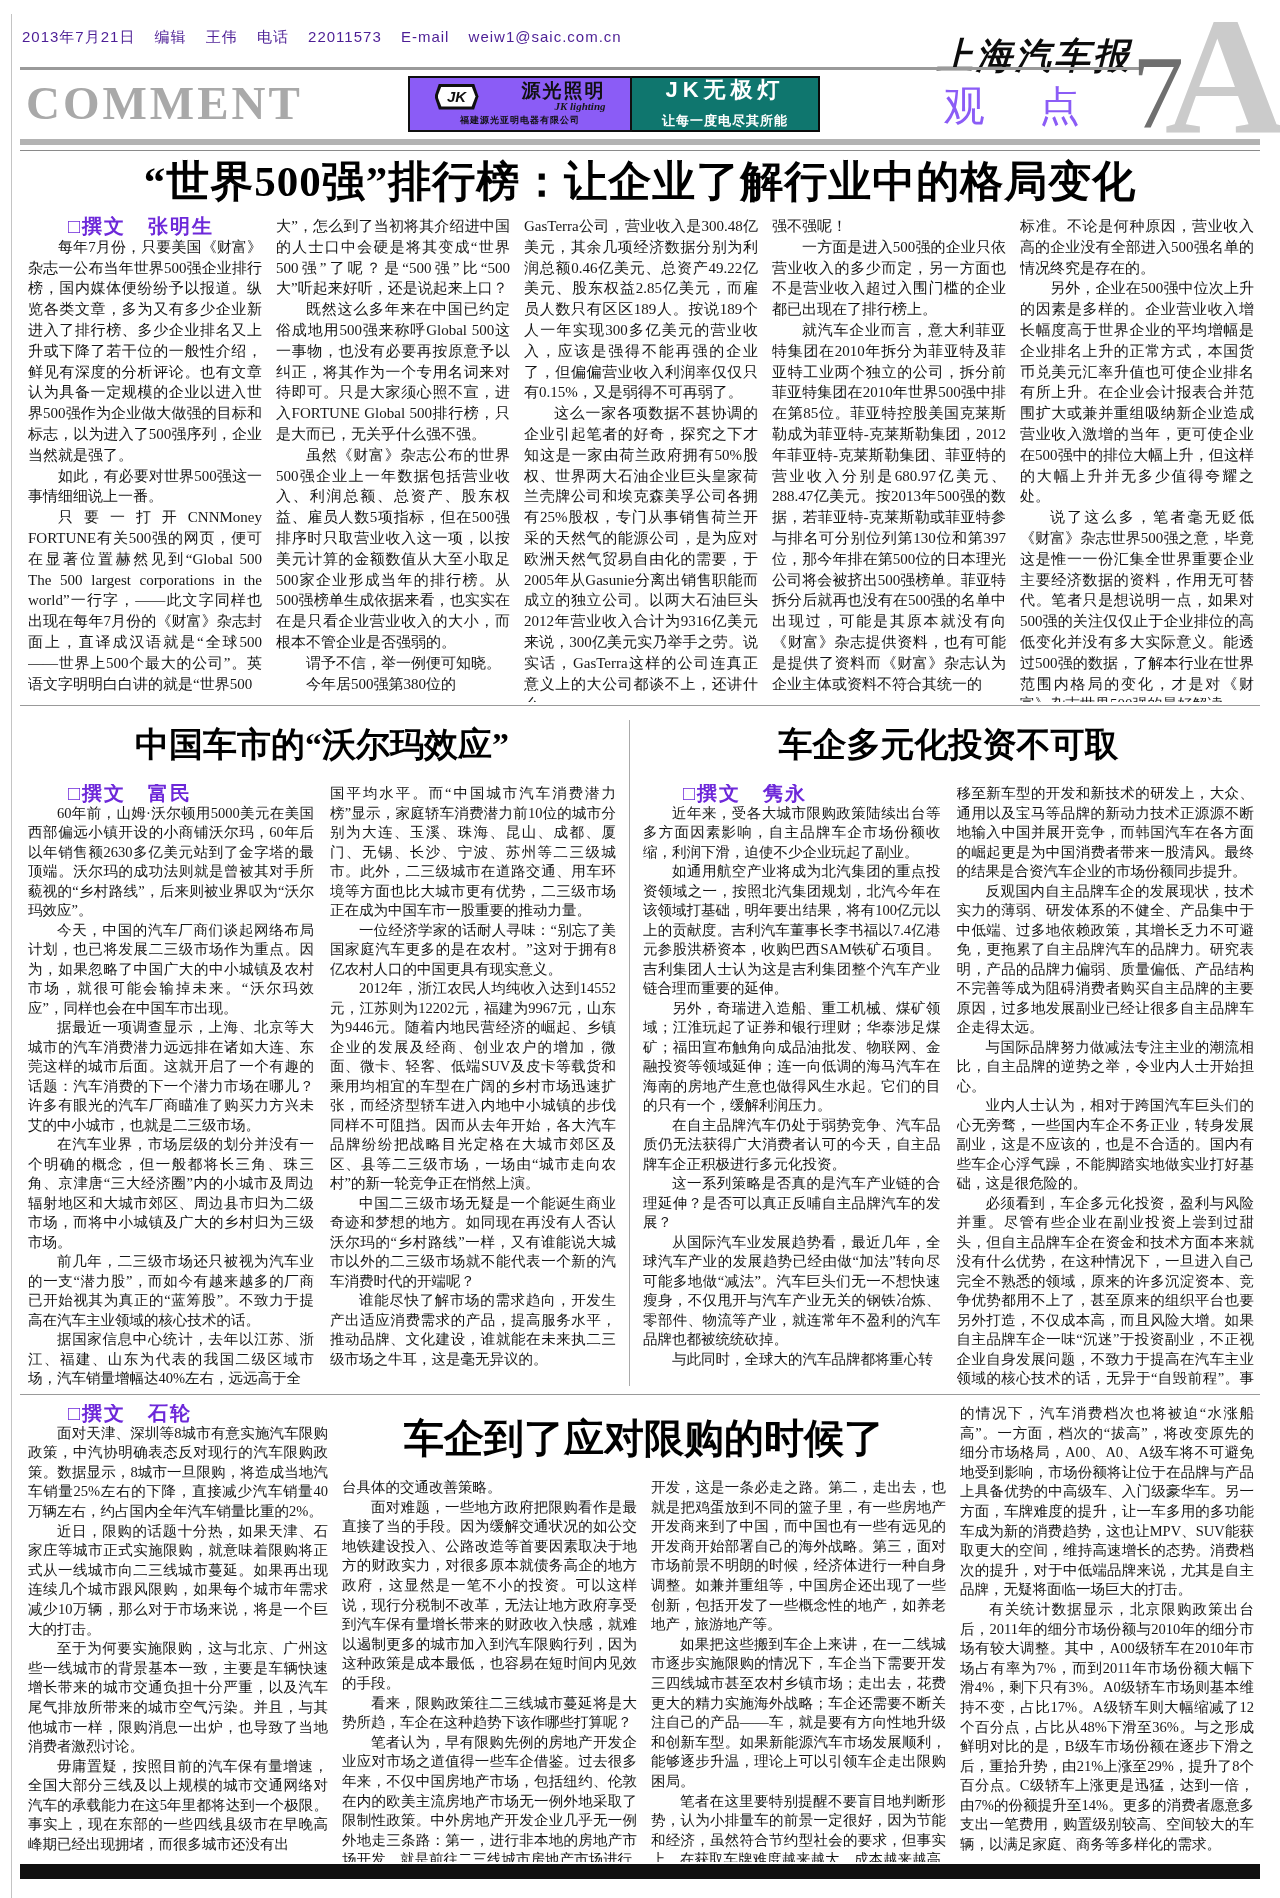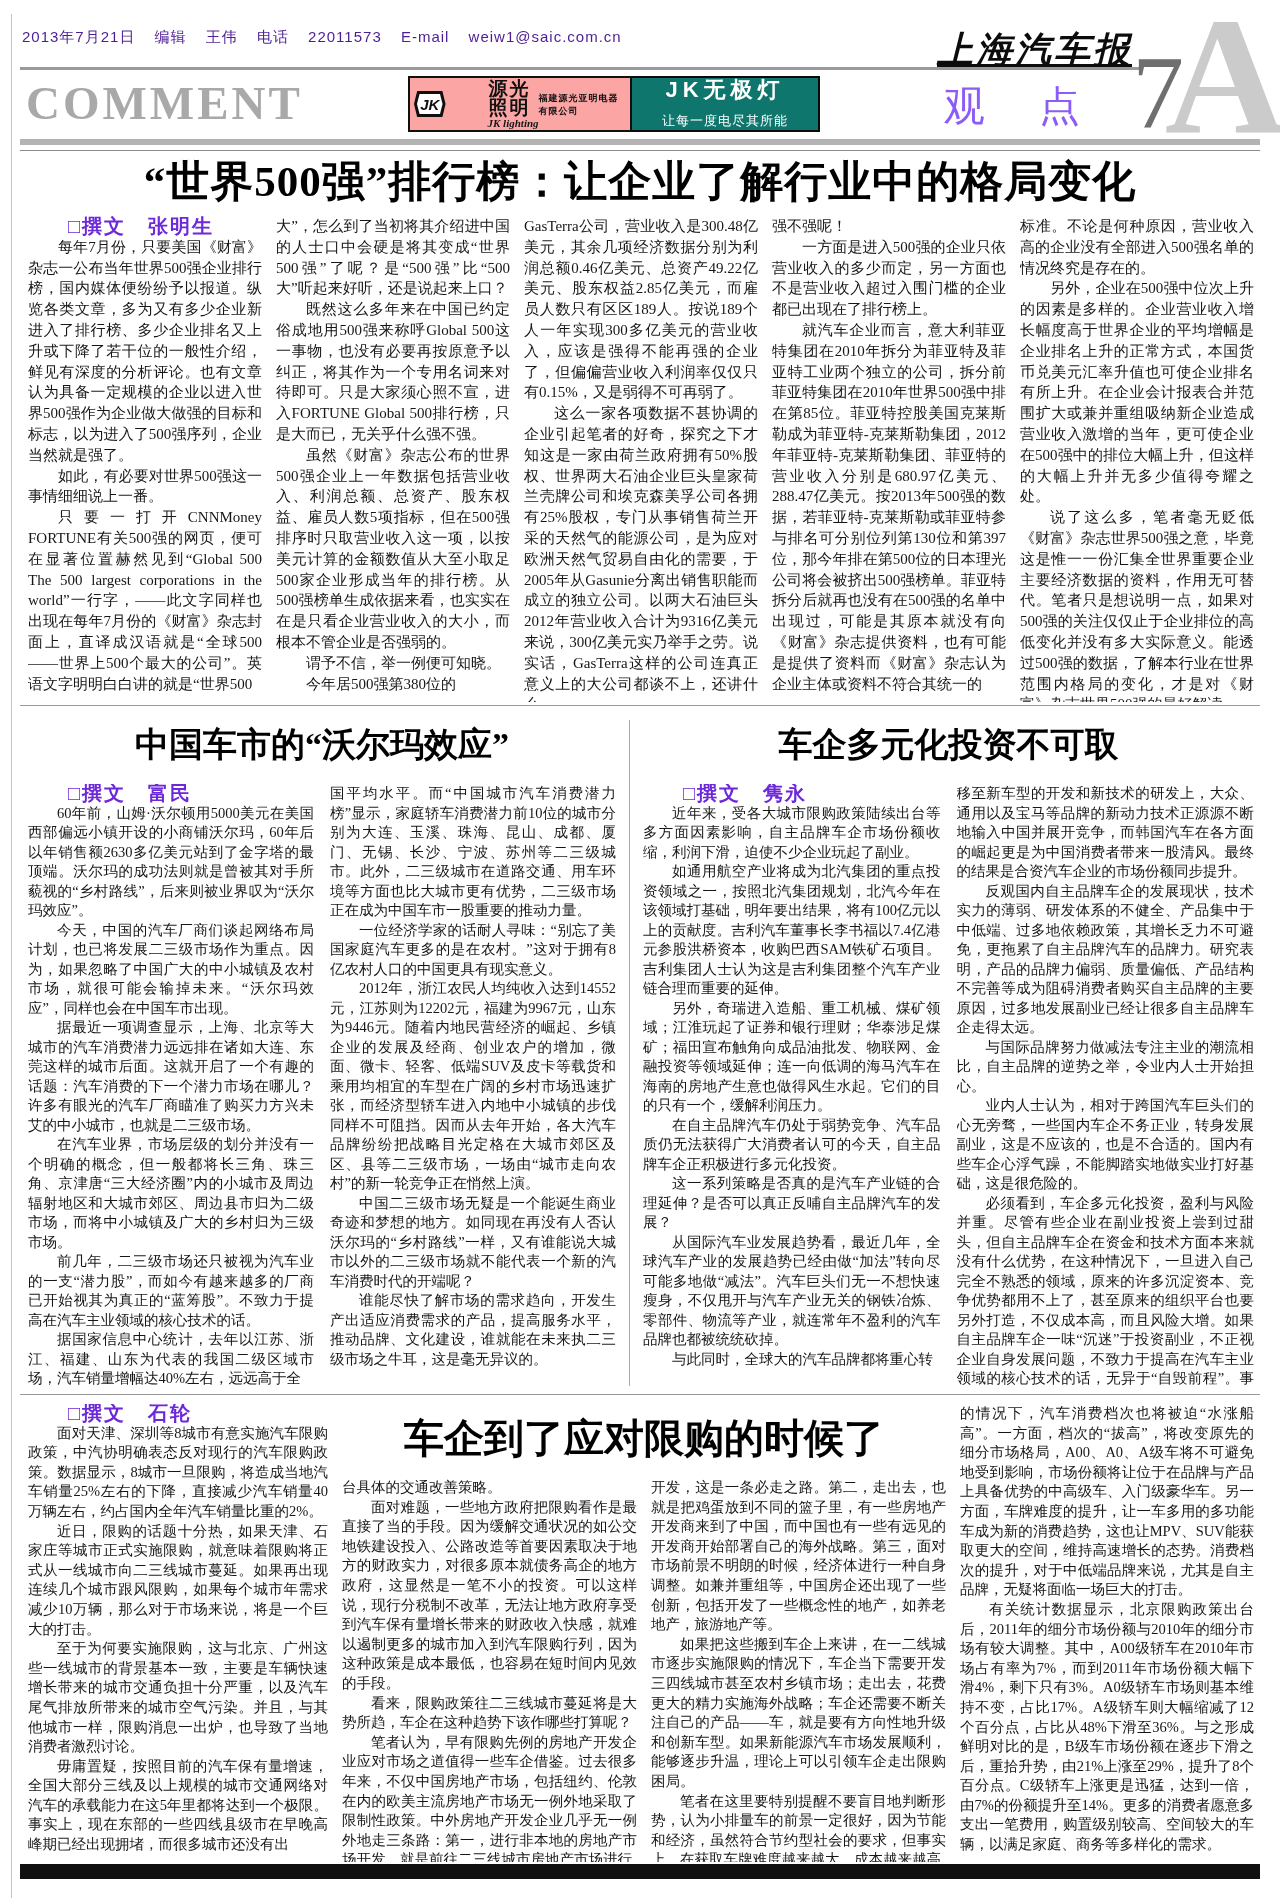--- a/index.html
+++ b/index.html
@@ -4,55 +4,55 @@
 <style>
   html,body{margin:0;padding:0;background:#e8e8e8;}
   .page{position:relative;width:1280px;height:1898px;margin:0 auto;background:#ffffff;
         font-family:"Liberation Serif","DejaVu Serif",serif;color:#161616;overflow:hidden;}
   .edge-left{position:absolute;left:11px;top:14px;bottom:0;width:1px;background:#c4c4c4;}
 
   
   .meta-row{position:absolute;left:22px;top:28px;font-family:"Liberation Sans","DejaVu Sans",sans-serif;
             font-size:15px;color:#4c1d95;letter-spacing:1px;}
   .meta-row span{margin-right:14px;}
-  .masthead{position:absolute;right:148px;top:26px;font-size:36px;font-weight:bold;
-            font-style:italic;color:#0c0c0c;letter-spacing:3px;white-space:nowrap;text-decoration:underline;}
+  .masthead{position:absolute;right:148px;top:32px;font-size:36px;font-weight:bold;
+            font-style:italic;color:#0c0c0c;letter-spacing:3px;white-space:nowrap;}
   .rule-a{position:absolute;left:20px;top:67px;width:1120px;height:3px;background:#9a9a9a;}
 
   
   .section-en{position:absolute;left:26px;top:76px;font-size:47px;font-weight:bold;
               color:#a9a9a9;letter-spacing:3px;font-family:"Liberation Serif",serif;}
   .corner{position:absolute;right:0;top:0;width:340px;height:142px;}
   .section-cn{position:absolute;right:178px;bottom:8px;font-size:41px;color:#8b5cf6;
               letter-spacing:22px;white-space:nowrap;font-weight:normal;}
   .page-digit{position:absolute;right:96px;bottom:-2px;font-size:104px;color:#6f6f6f;line-height:1;}
   .page-letter{position:absolute;right:-6px;bottom:-18px;font-size:168px;font-weight:bold;
                color:#cbcbcb;line-height:1;}
   .rule-b{position:absolute;left:20px;top:139px;width:1240px;height:6px;background:#b3b3b3;}
   .rule-b2{position:absolute;left:20px;top:150px;width:1240px;height:1px;background:#8a8a8a;}
 
   
   .ad{position:absolute;left:408px;top:76px;height:56px;display:flex;}
-  .ad-white{width:212px;background:#fca5a5;border:2px solid #101010;display:flex;flex-direction:row;
+  .ad-white{width:212px;background:#8b5cf6;border:2px solid #101010;display:flex;flex-direction:column;
             align-items:center;justify-content:center;padding:4px 4px;}
   .ad-white-top{display:flex;align-items:center;gap:7px;}
   .jk-hex{position:relative;width:44px;height:26px;background:#101010;
           clip-path:polygon(10% 0,90% 0,100% 50%,90% 100%,10% 100%,0 50%);
           display:flex;align-items:center;justify-content:center;}
   .jk-hex-in{position:absolute;inset:3px;background:#fff;
              clip-path:polygon(10% 0,90% 0,100% 50%,90% 100%,10% 100%,0 50%);}
   .jk-hex span{position:relative;font-family:"Liberation Sans",sans-serif;font-weight:bold;
                font-style:italic;font-size:15px;color:#101010;z-index:1;}
   .ad-brand{font-size:19px;font-weight:bold;letter-spacing:2px;color:#101010;line-height:1;margin-left:36px;}
   .ad-brand-sub{font-size:11px;font-style:italic;font-weight:bold;text-align:right;line-height:1.1;}
   .ad-company{font-size:9px;font-weight:bold;letter-spacing:1px;margin-top:2px;color:#101010;}
   .ad-black{width:186px;background:#0f766e;color:#fff;display:flex;flex-direction:column;
             align-items:center;justify-content:center;border:2px solid #0a0a0a;border-left:none;}
   .ad-product{font-family:"Liberation Sans",sans-serif;font-size:22px;font-weight:bold;letter-spacing:5px;line-height:1.1;}
-  .ad-slogan{font-size:13px;font-weight:normal;letter-spacing:1px;margin-top:9px;}
+  .ad-slogan{font-size:13px;font-weight:bold;letter-spacing:1px;margin-top:9px;}
 
   
   .headline-1{position:absolute;left:20px;top:153px;width:1240px;text-align:center;
               font-size:43px;font-weight:900;letter-spacing:1px;color:#000;white-space:nowrap;}
   .block1{position:absolute;left:28px;top:216px;width:1226px;height:486px;display:flex;gap:14px;overflow:hidden;}
   .block1 .ncol{flex:1;overflow:hidden;font-size:15px;line-height:20.8px;text-align:justify;}
 
   .byline{font-family:Liberation Sans, sans-serif;font-weight:bold;
           font-size:20px;color:#6d28d9;margin:0 0 5px 0;letter-spacing:2px;}
   .ncol p{margin:0;text-indent:2em;}

